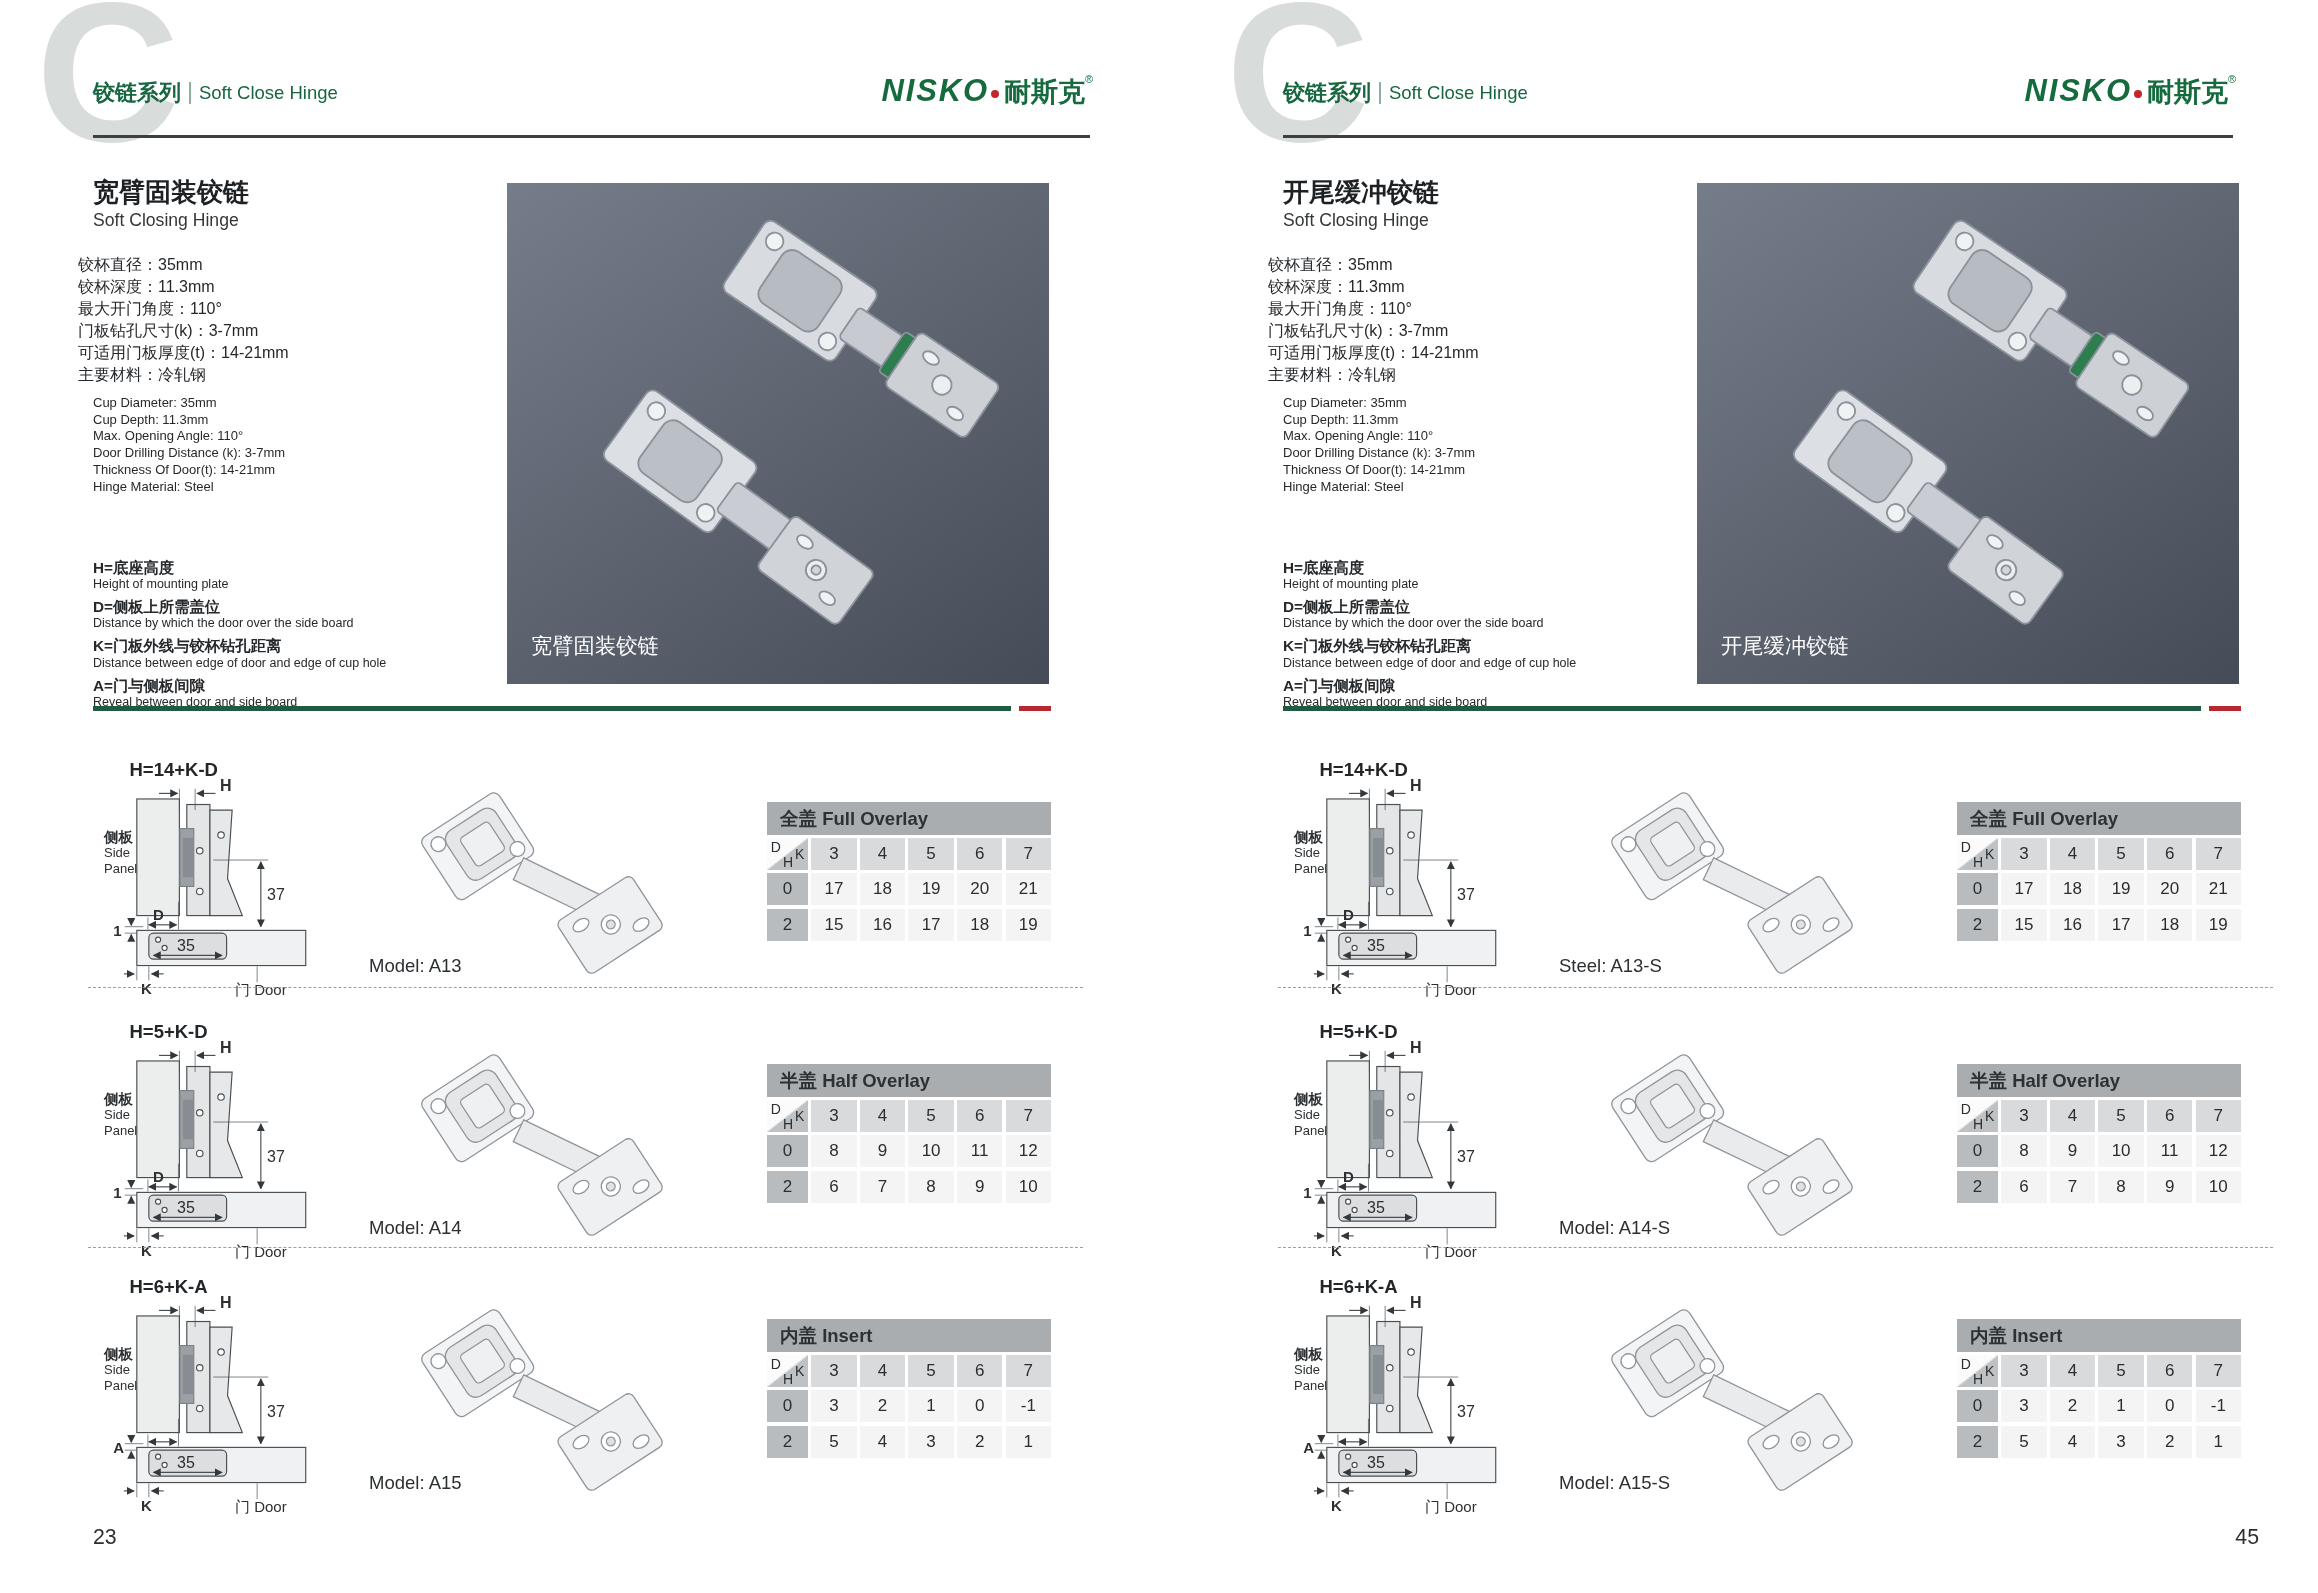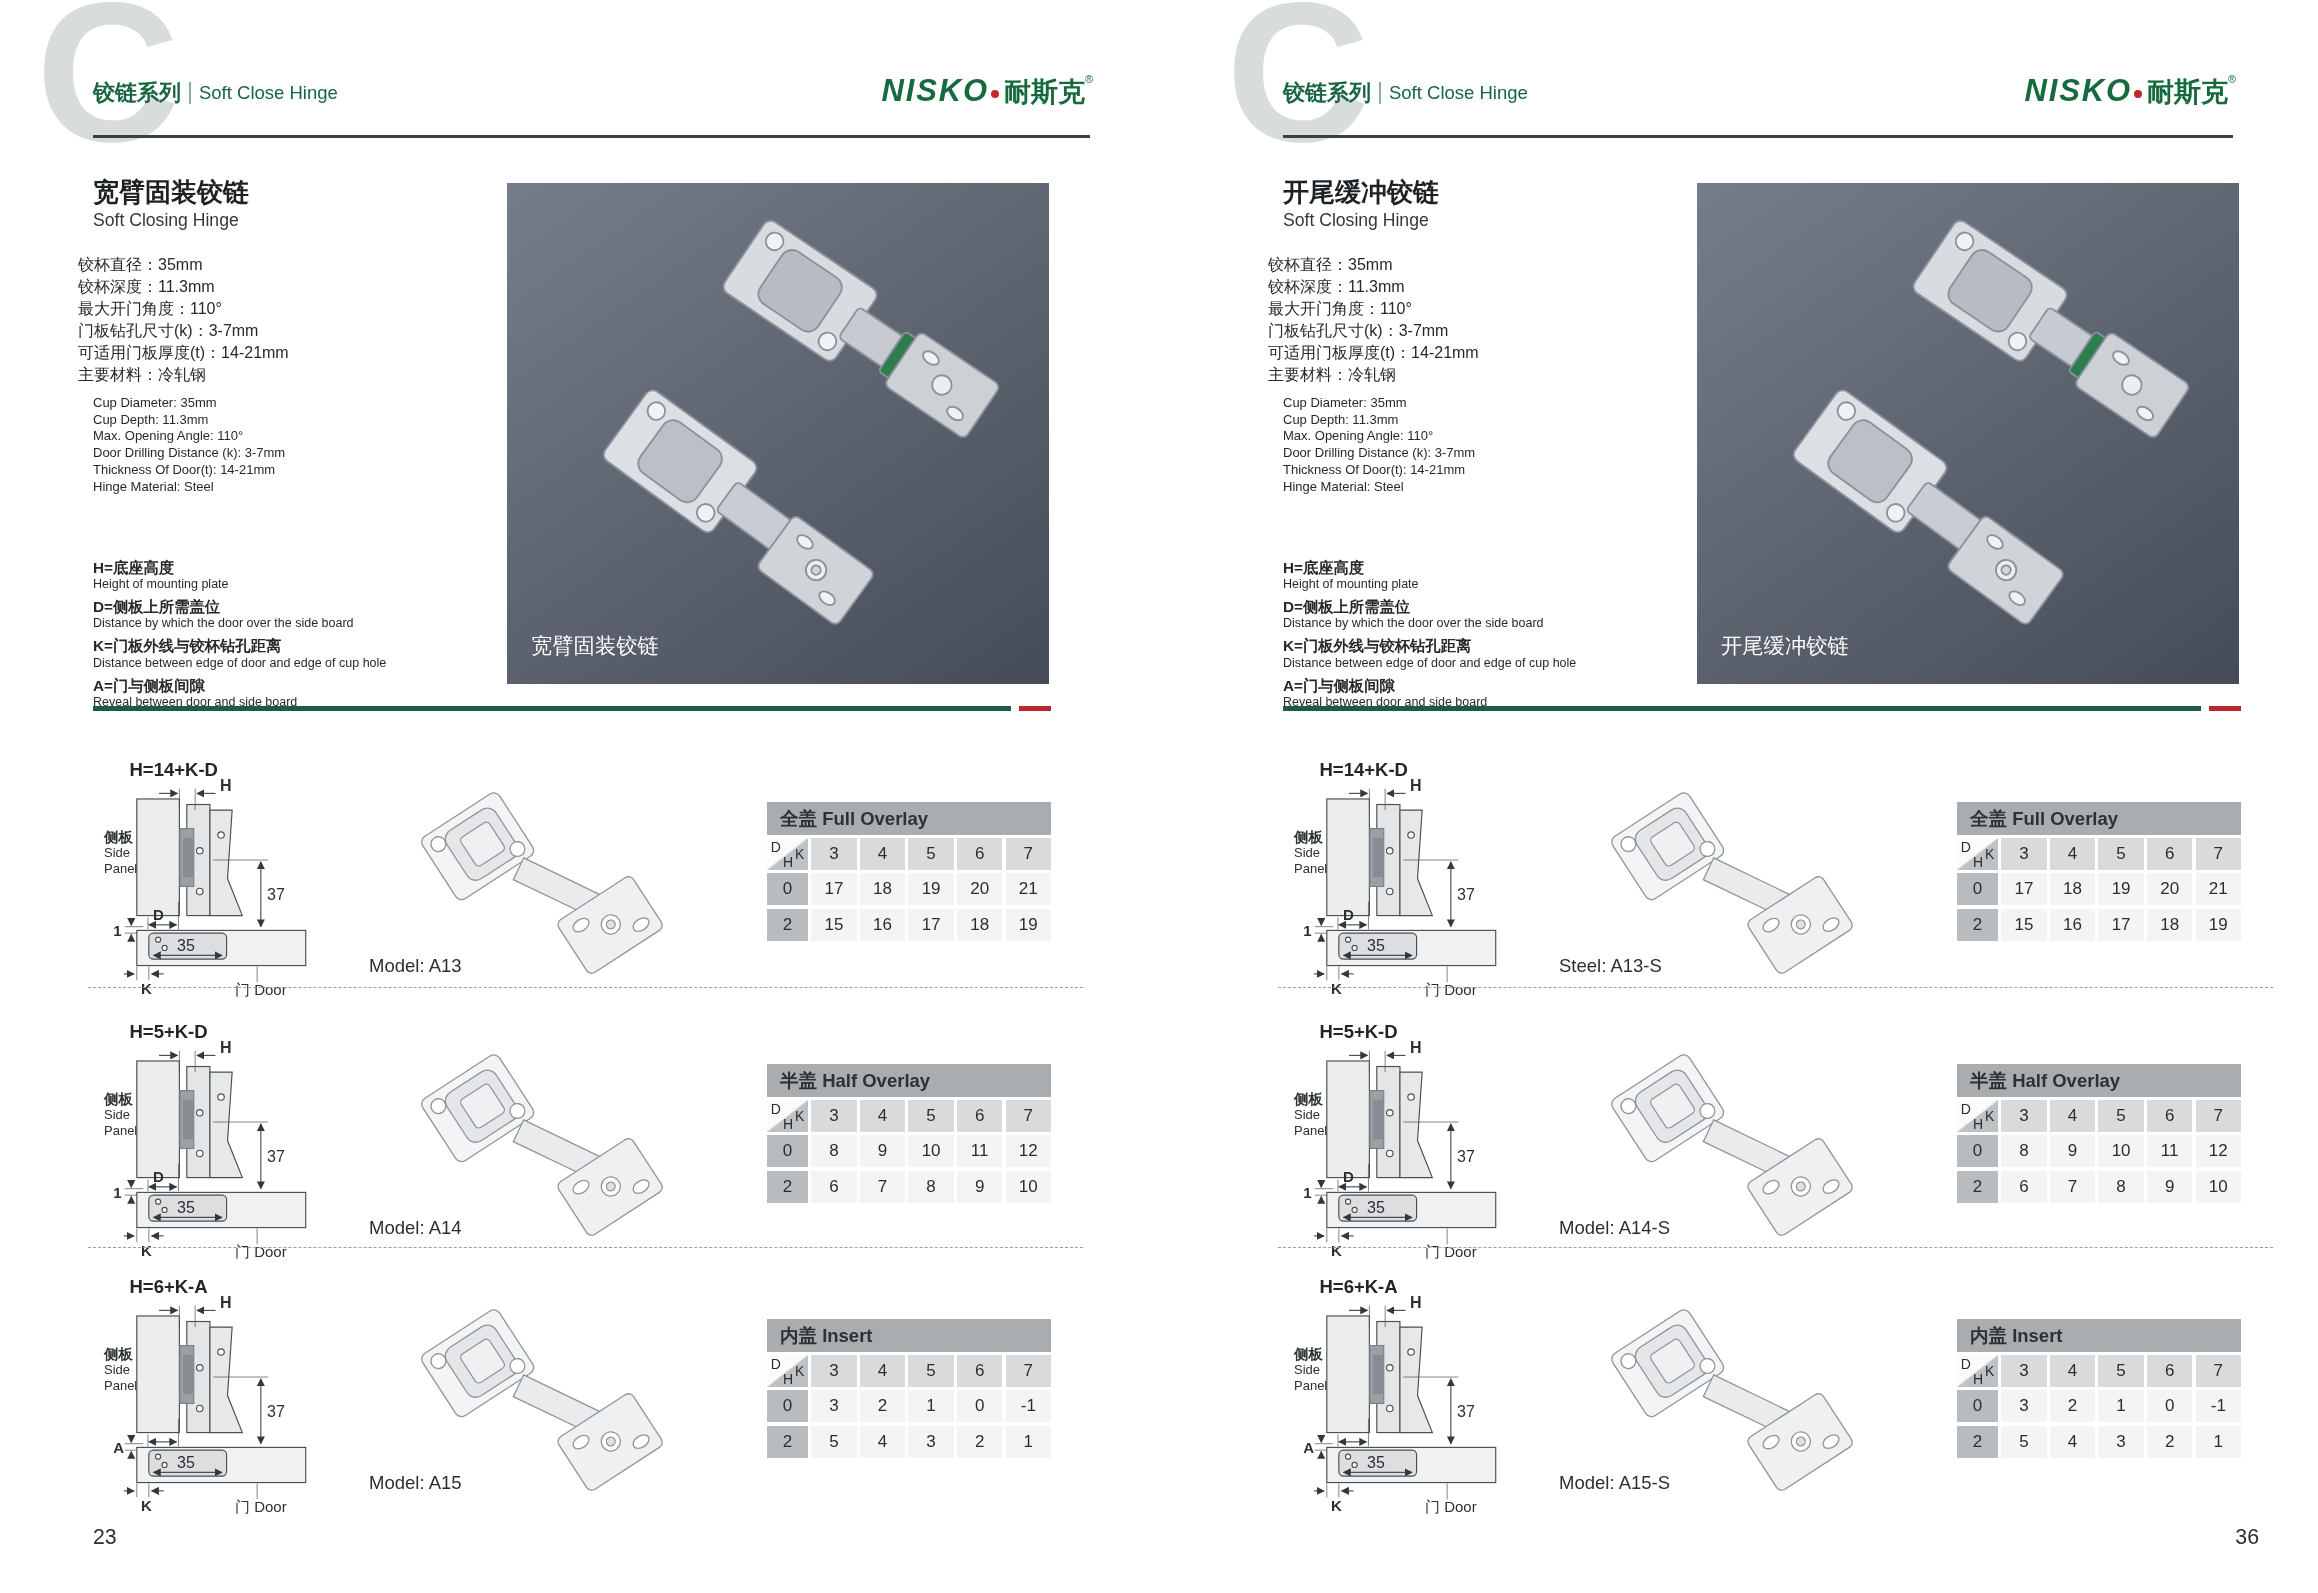--- a/index.html
+++ b/index.html
@@ -604,16 +604,16 @@
               <div class="ht-cell ht-v">2</div>
               <div class="ht-cell ht-v">1</div>
             </div>
           </div>
     <div class="model">Model: A15-S</div>
   </div>
 </div>
     <div class="dash dash1"></div>
     <div class="dash dash2"></div>
 
-    <div class="pageno">36</div>
+    <div class="pageno">45</div>
   </div>
 </div>
 
 
 </body></html>

